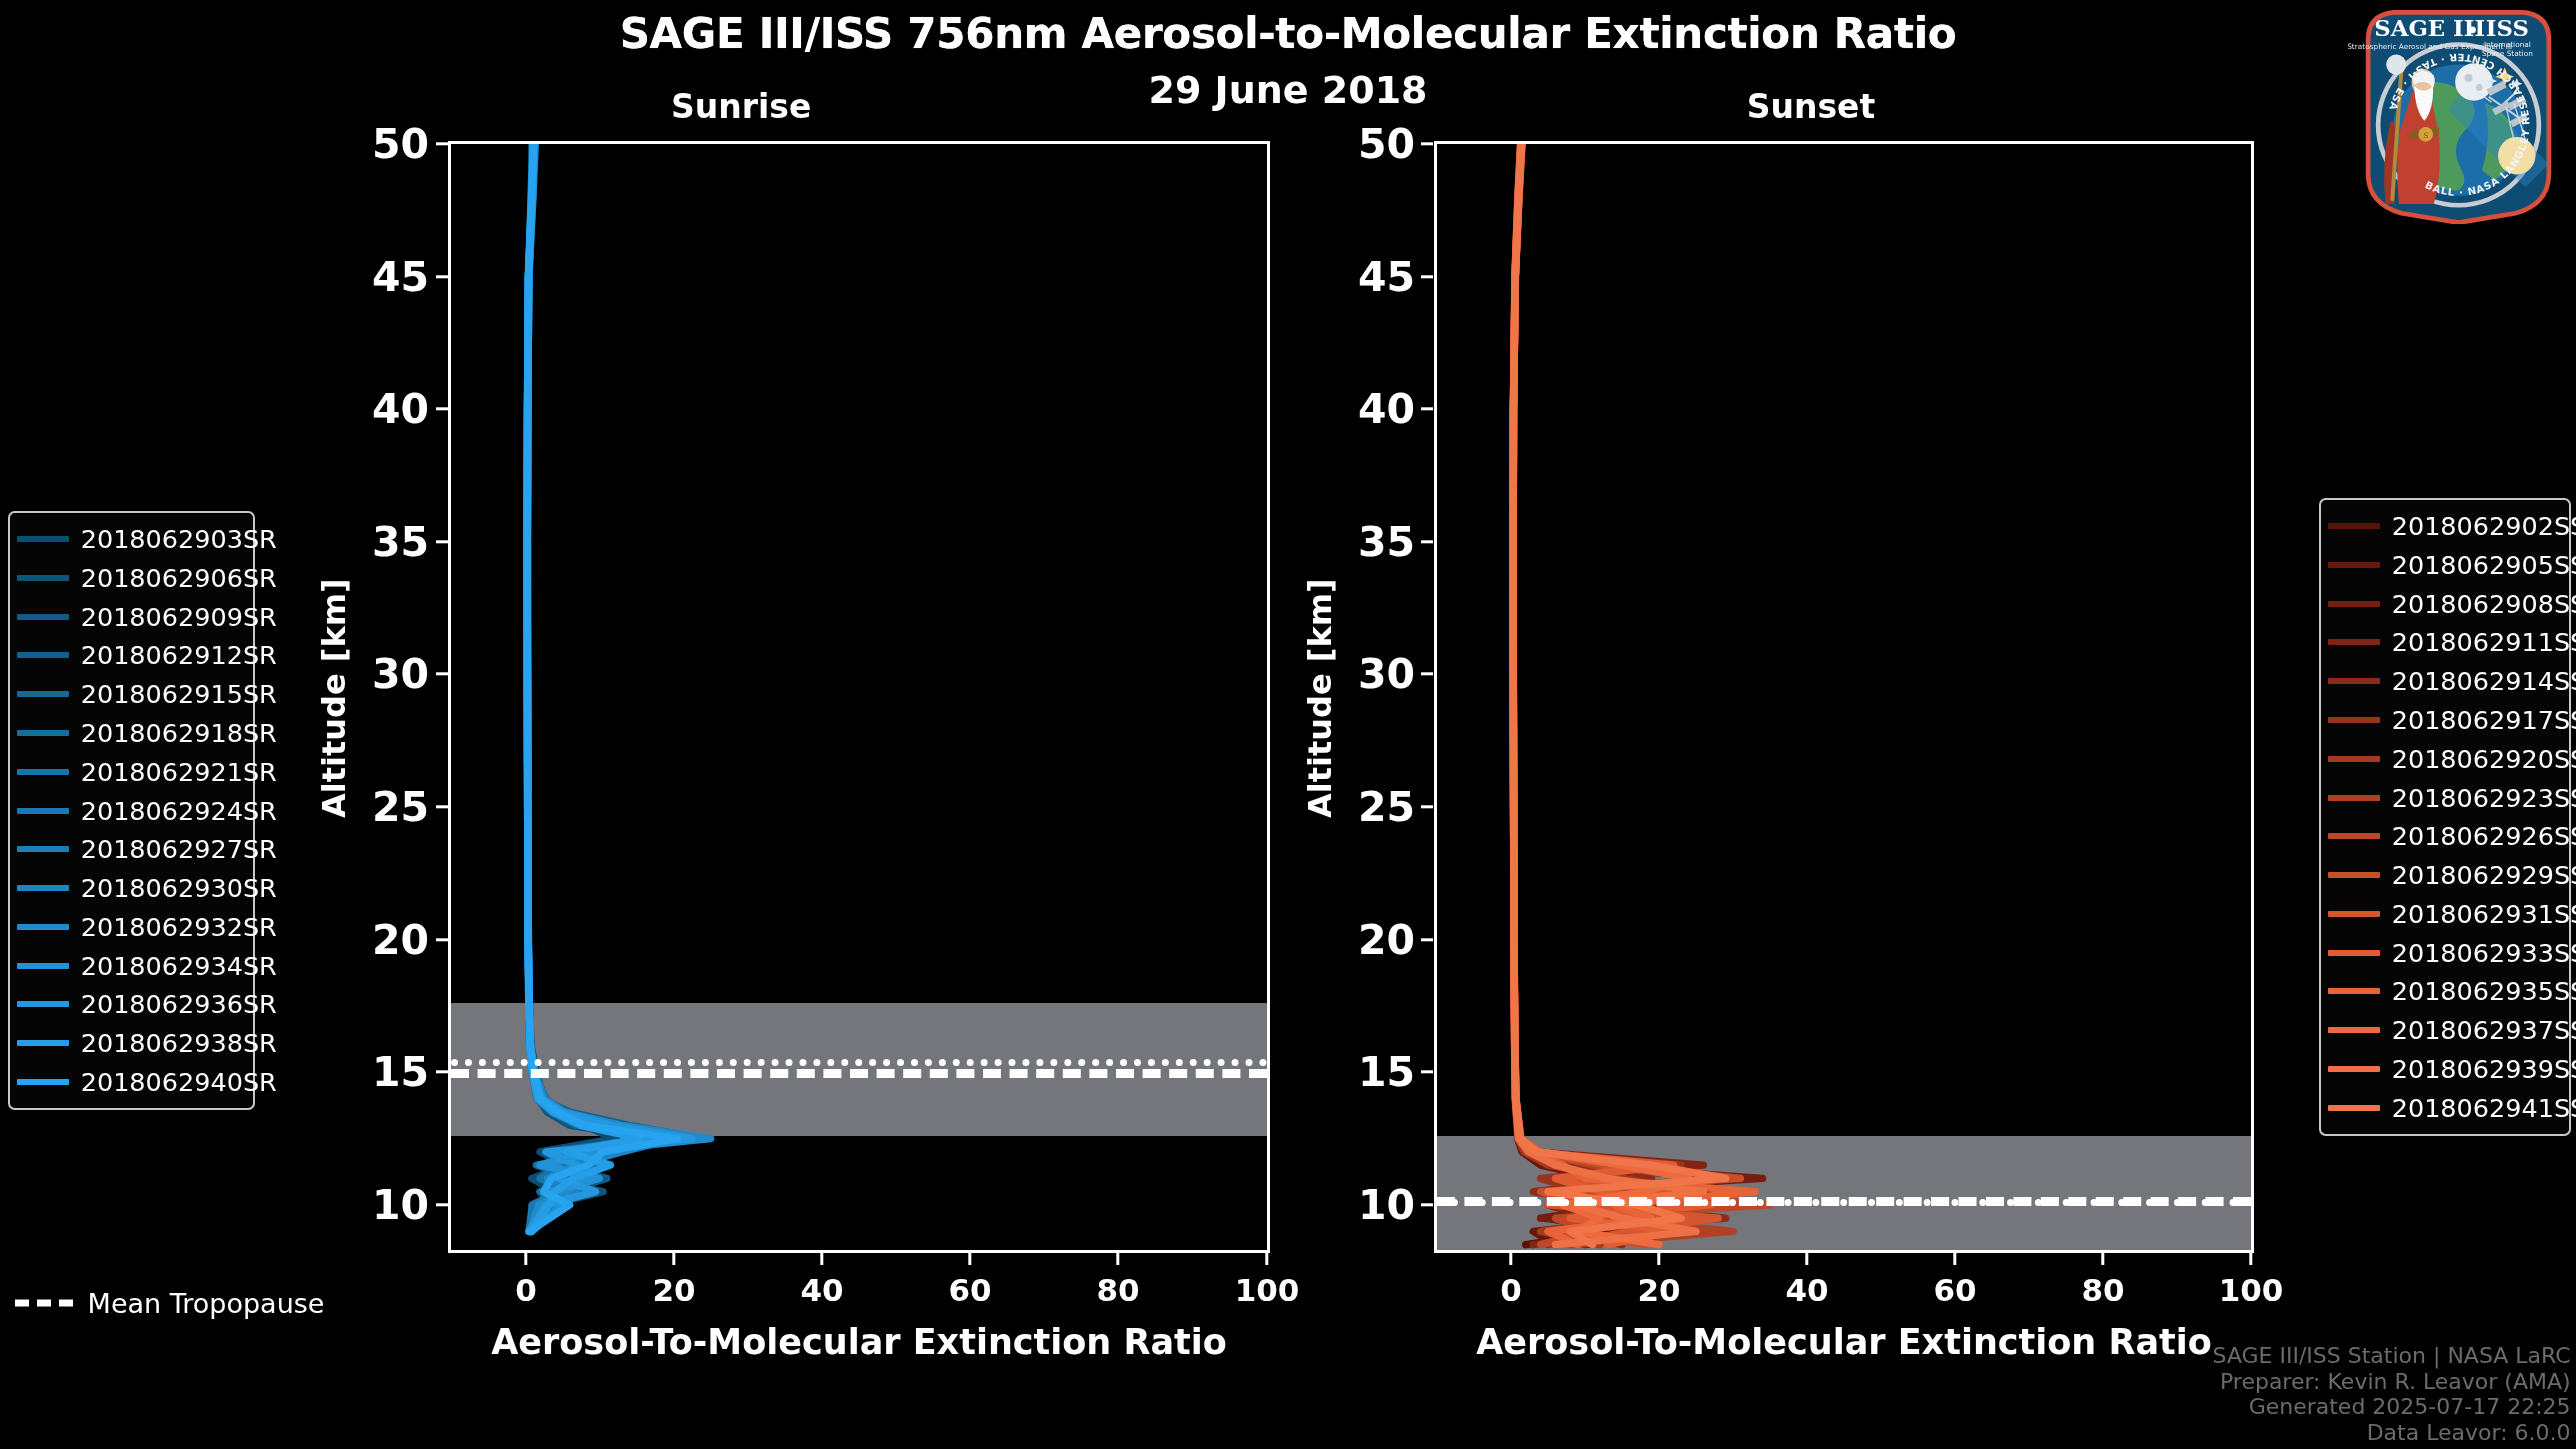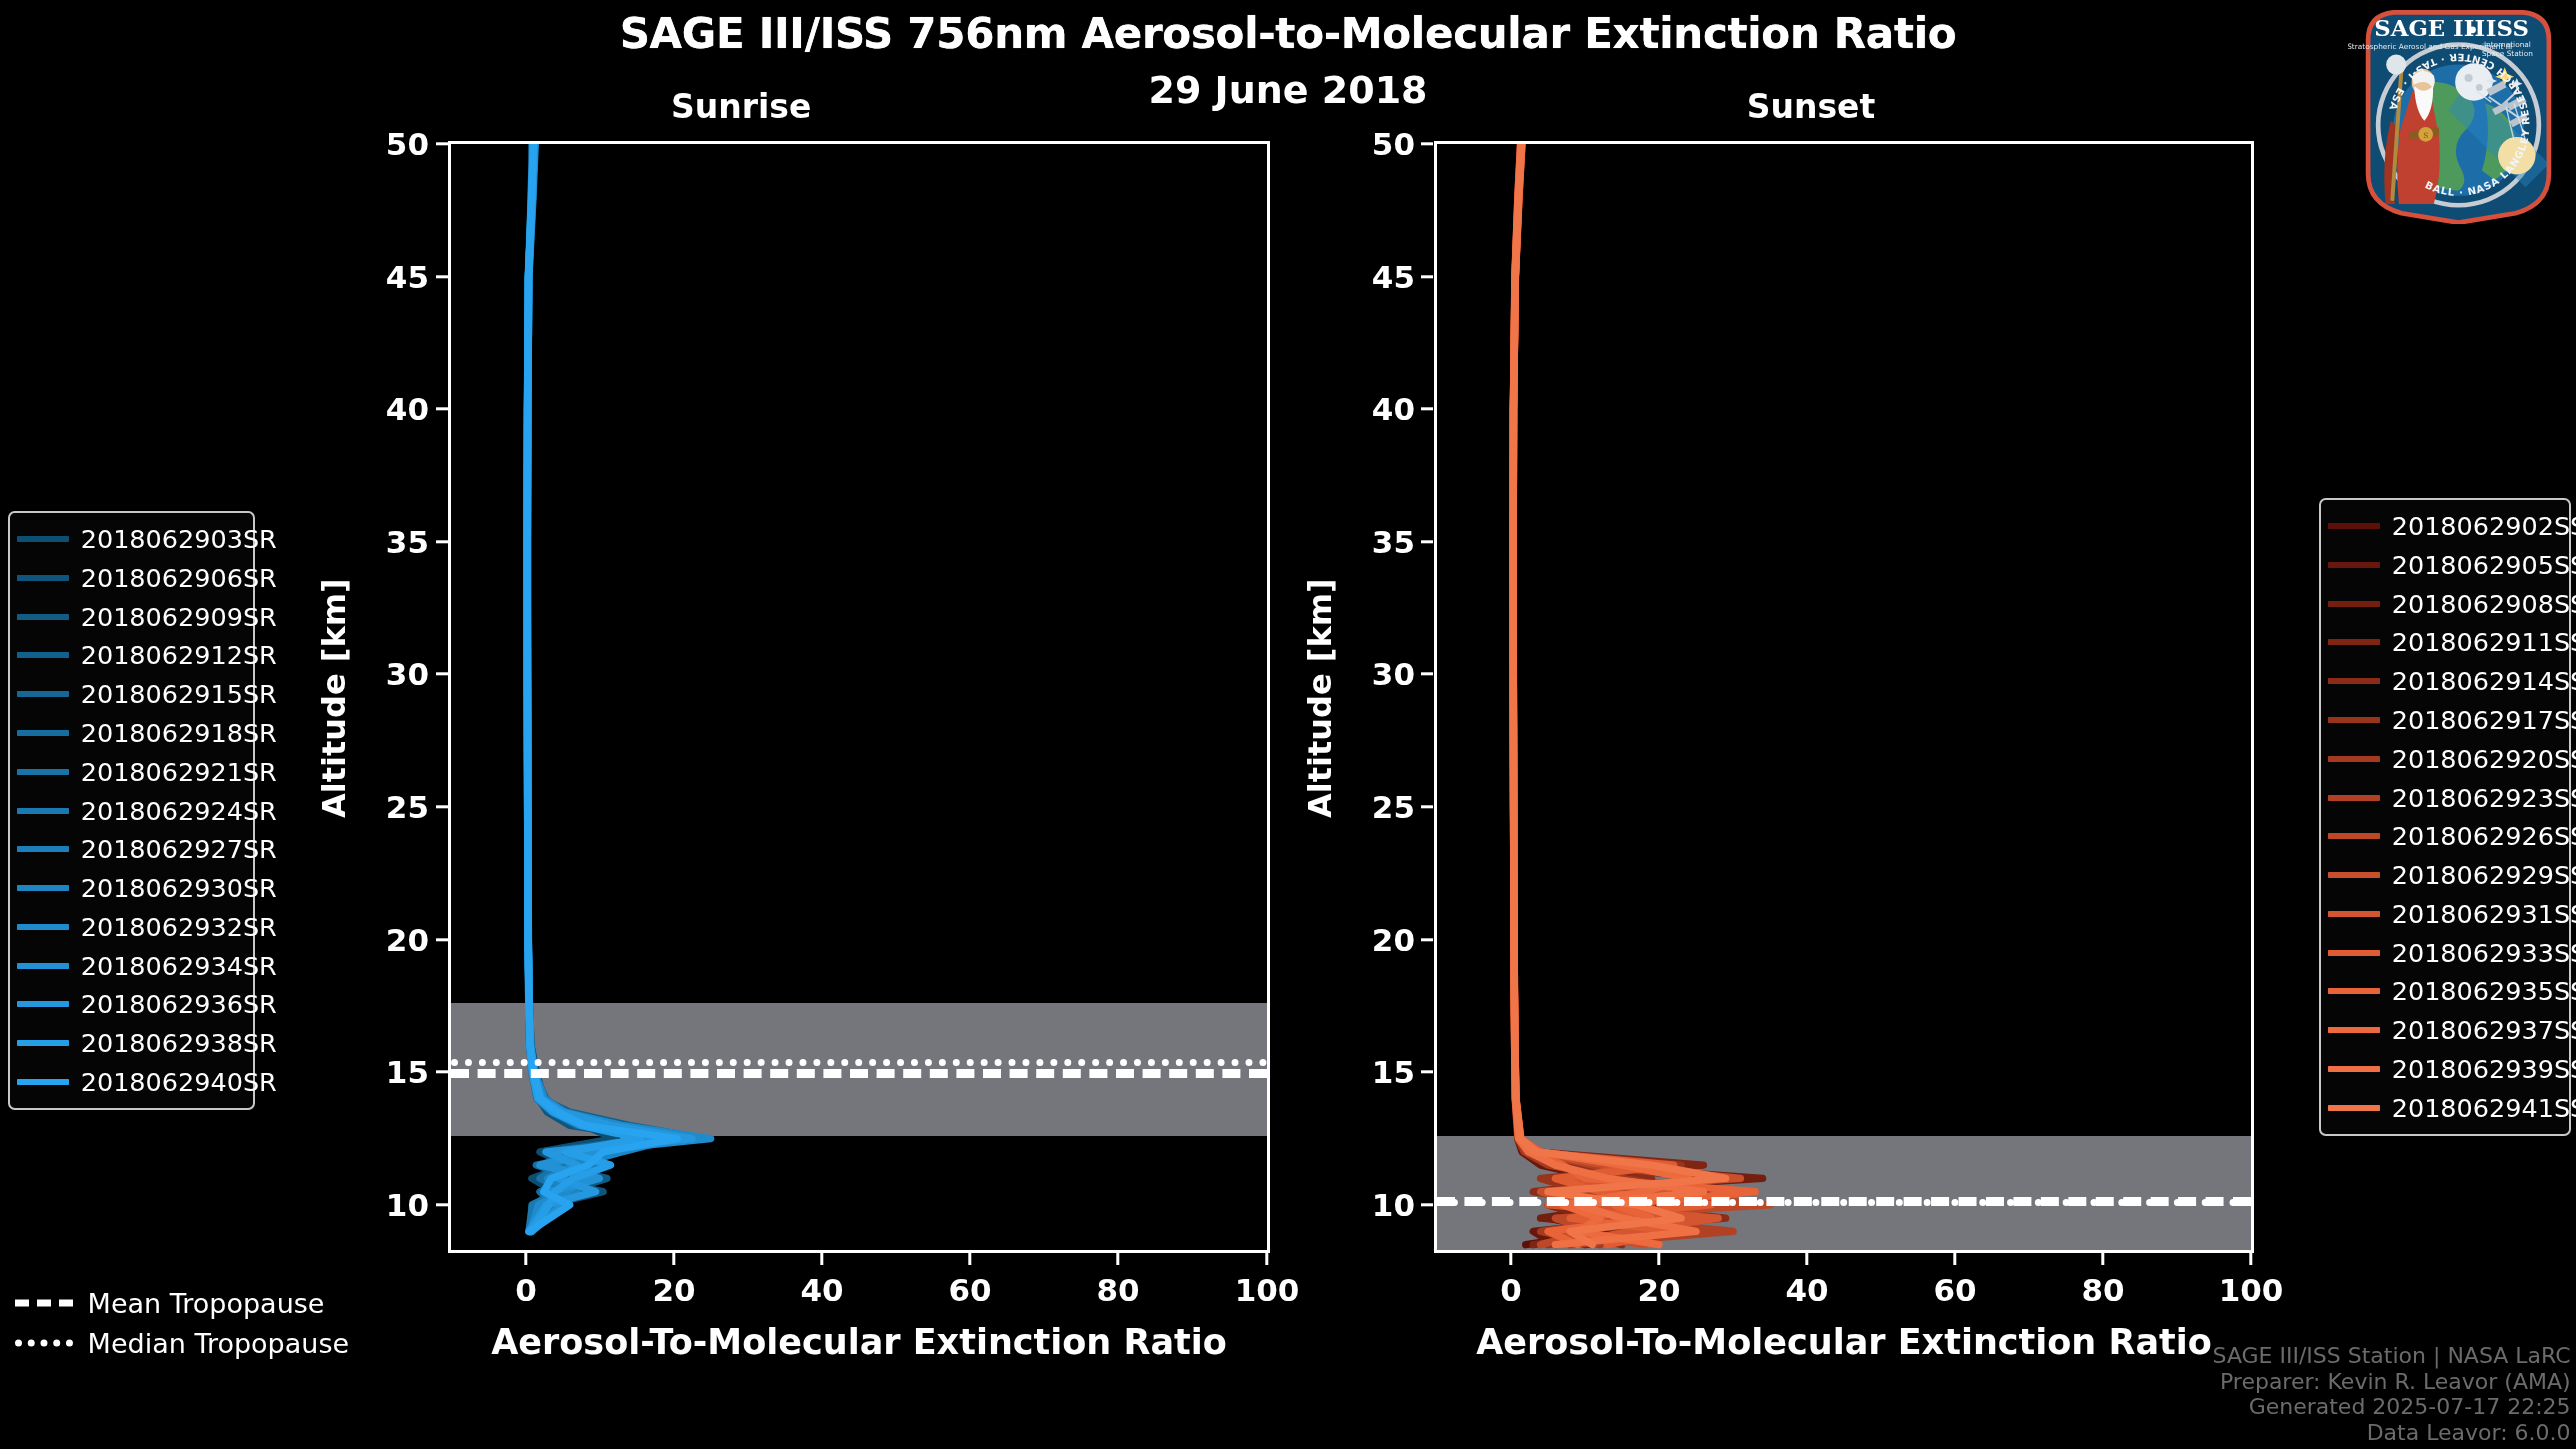--- a/index.html
+++ b/index.html
@@ -30,21 +30,21 @@
   #panel-ss{left:1434px;top:141px;width:820px;height:1112px;}
 
   .band{position:absolute;left:0;width:100%;background:#74767c;}
   .tropo-line{position:absolute;left:0;width:100%;height:0;}
   .tropo-mean{border-top:9.4px dashed #fff;}
   .tropo-median{border-top:7.4px dotted #fff;}
 
   .plotsvg{position:absolute;left:0;top:0;width:100%;height:100%;}
 
   
-  .ytick-label{position:absolute;text-align:right;font-size:31px;font-weight:bold;
+  .ytick-label{position:absolute;text-align:right;font-size:41px;font-weight:bold;
     transform:translateY(-50%);}
   .ytick-mark{position:absolute;height:3.4px;width:12px;background:#fff;transform:translateY(-50%);}
   .xtick-label{position:absolute;text-align:center;font-size:31px;font-weight:bold;
     transform:translateX(-50%);}
   .xtick-mark{position:absolute;width:3.4px;height:12px;background:#fff;transform:translateX(-50%);}
 
   .ylabel{position:absolute;font-size:32px;font-weight:bold;white-space:nowrap;
     transform-origin:0 0;transform:rotate(-90deg);}
   .xlabel{position:absolute;font-size:35px;font-weight:bold;text-align:center;}
 
@@ -413,24 +413,20 @@
       <span class="legend-swatch" style="background: rgb(240, 118, 74);"></span>
       <span class="legend-text">2018062941SS</span>
     </div>
   </div>
 
 <div class="abs" id="tropo-legend">
     <div class="tl-row">
       <span class="tl-key dash"></span>
       <span class="tl-text">Mean Tropopause</span>
     </div>
-    <div class="tl-row">
-      <span class="tl-key dot"></span>
-      <span class="tl-text">Median Tropopause</span>
-    </div>
   </div>
 
 <div class="abs" id="footer">
   <div>SAGE III/ISS Station | NASA LaRC</div>
   <div>Preparer: Kevin R. Leavor (AMA)</div>
   <div>Generated 2025-07-17 22:25</div>
   <div>Data Leavor: 6.0.0</div>
 </div>
 
 

